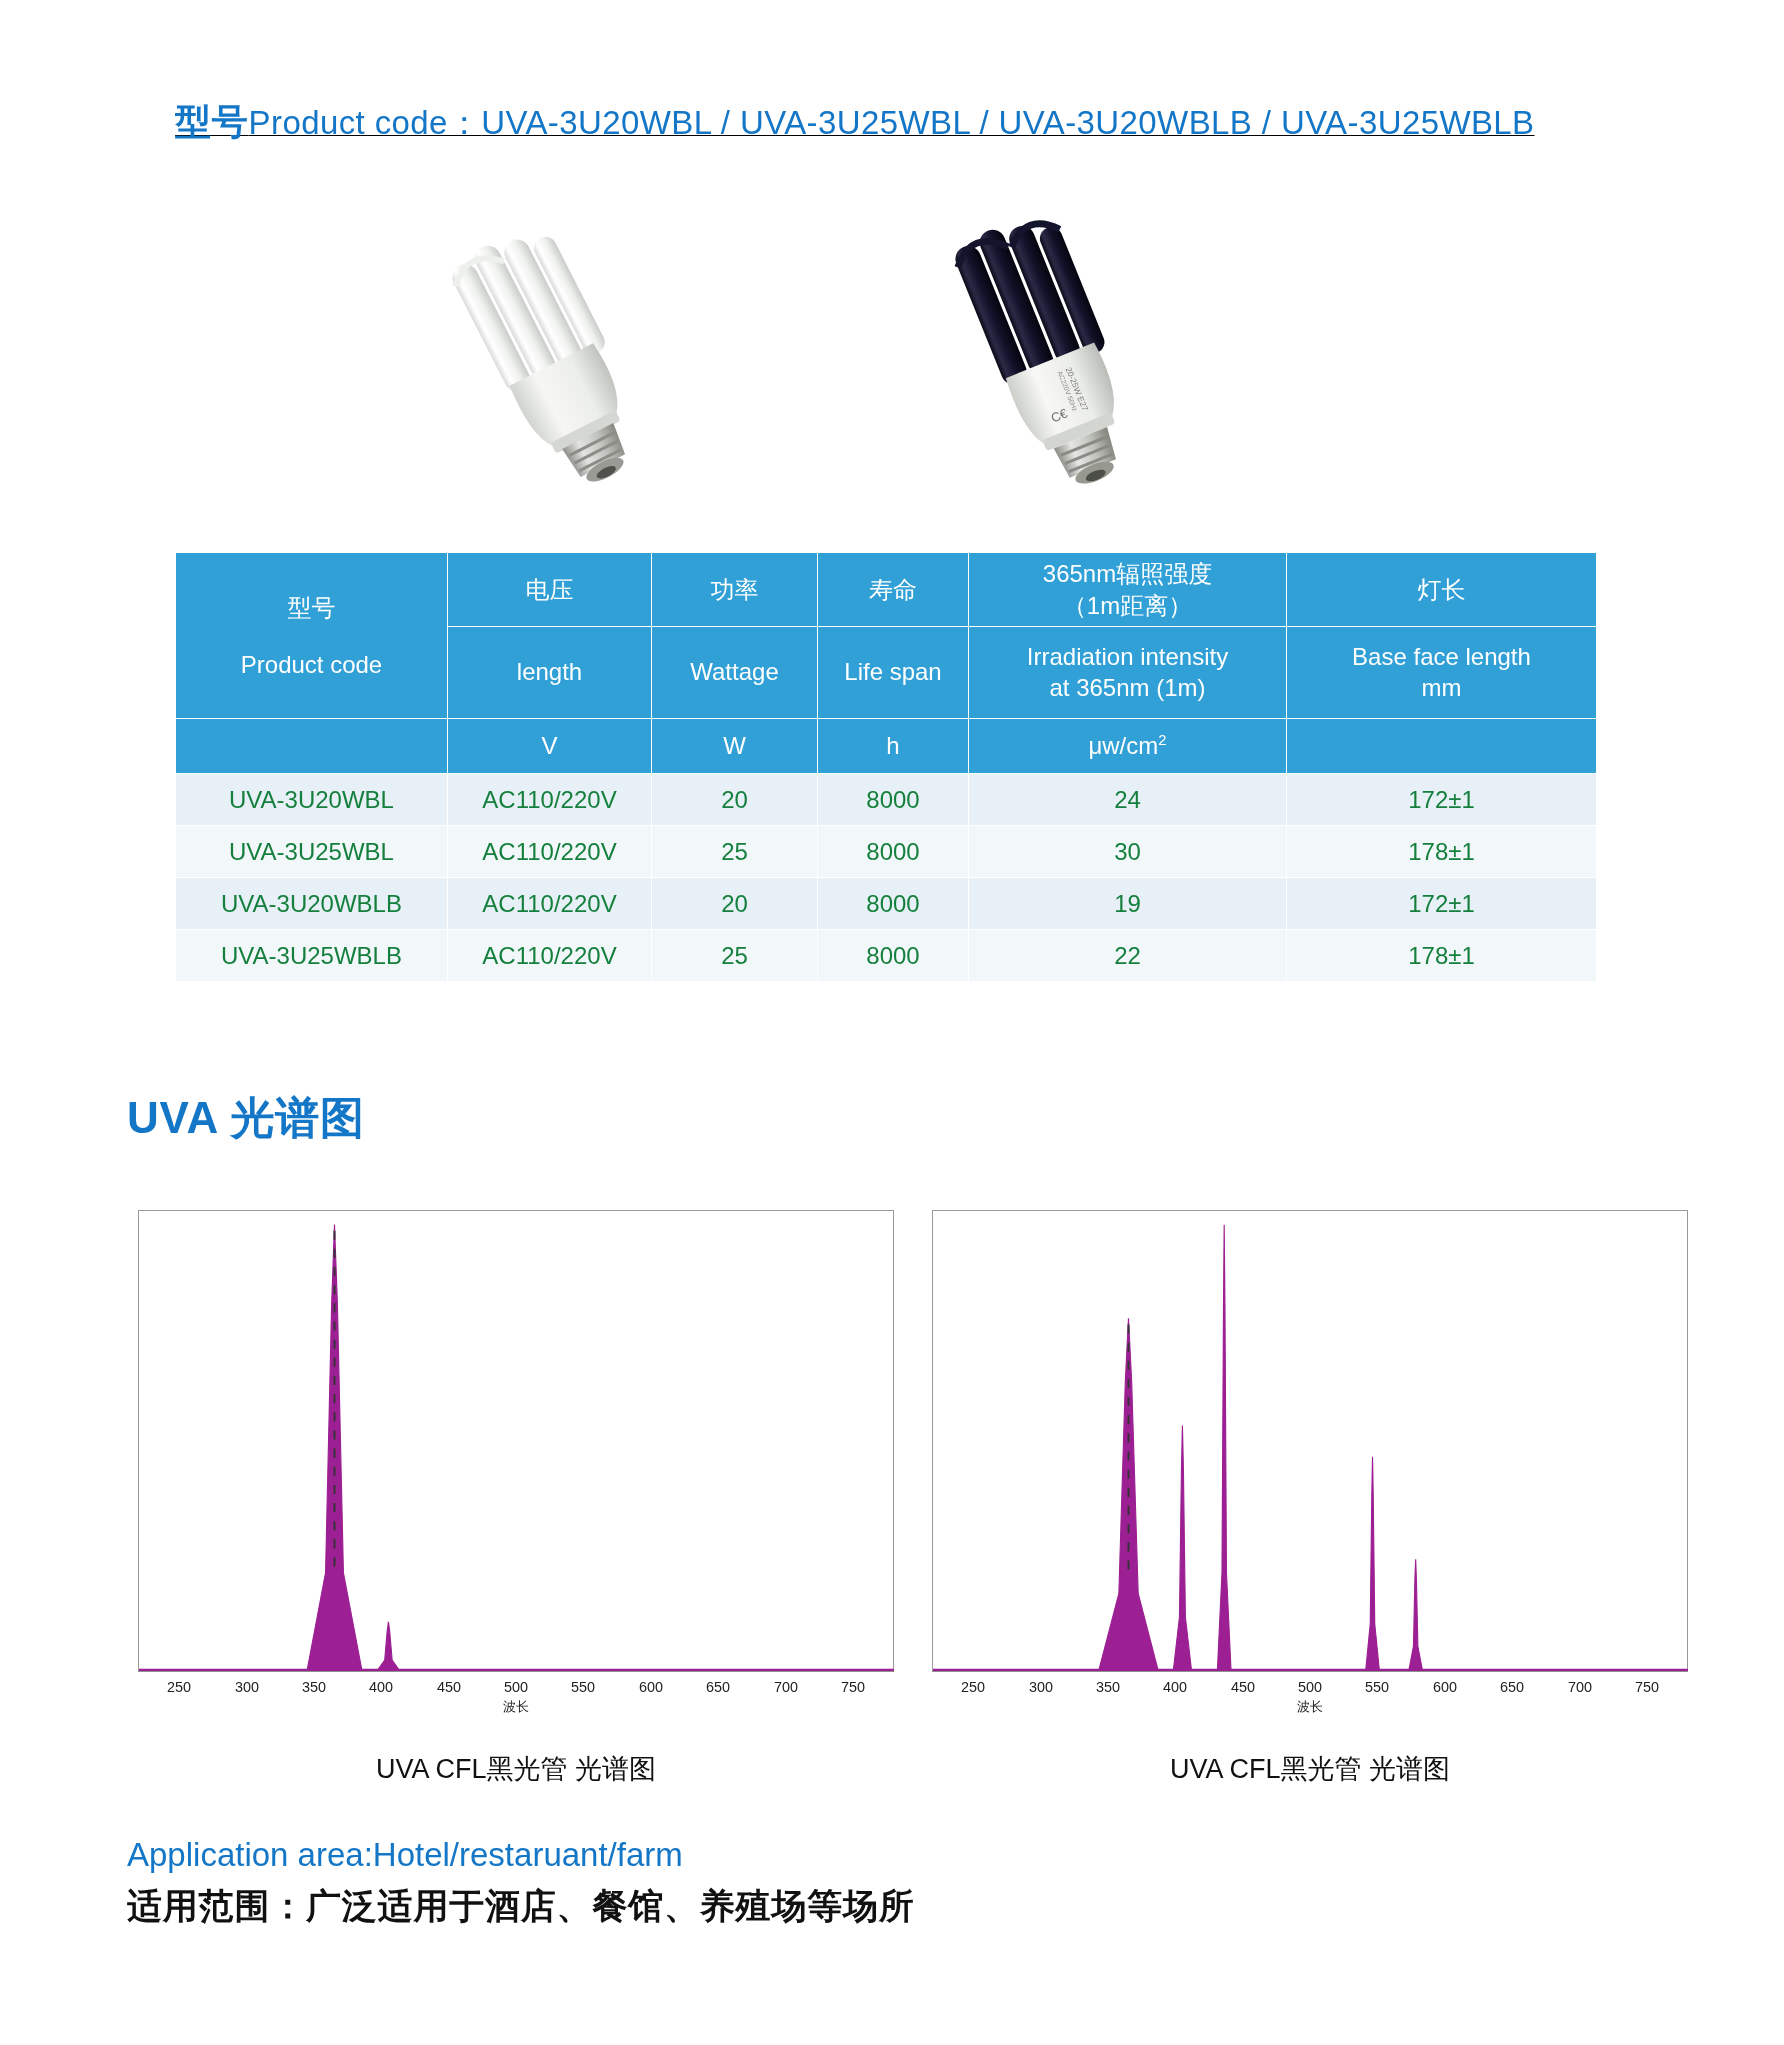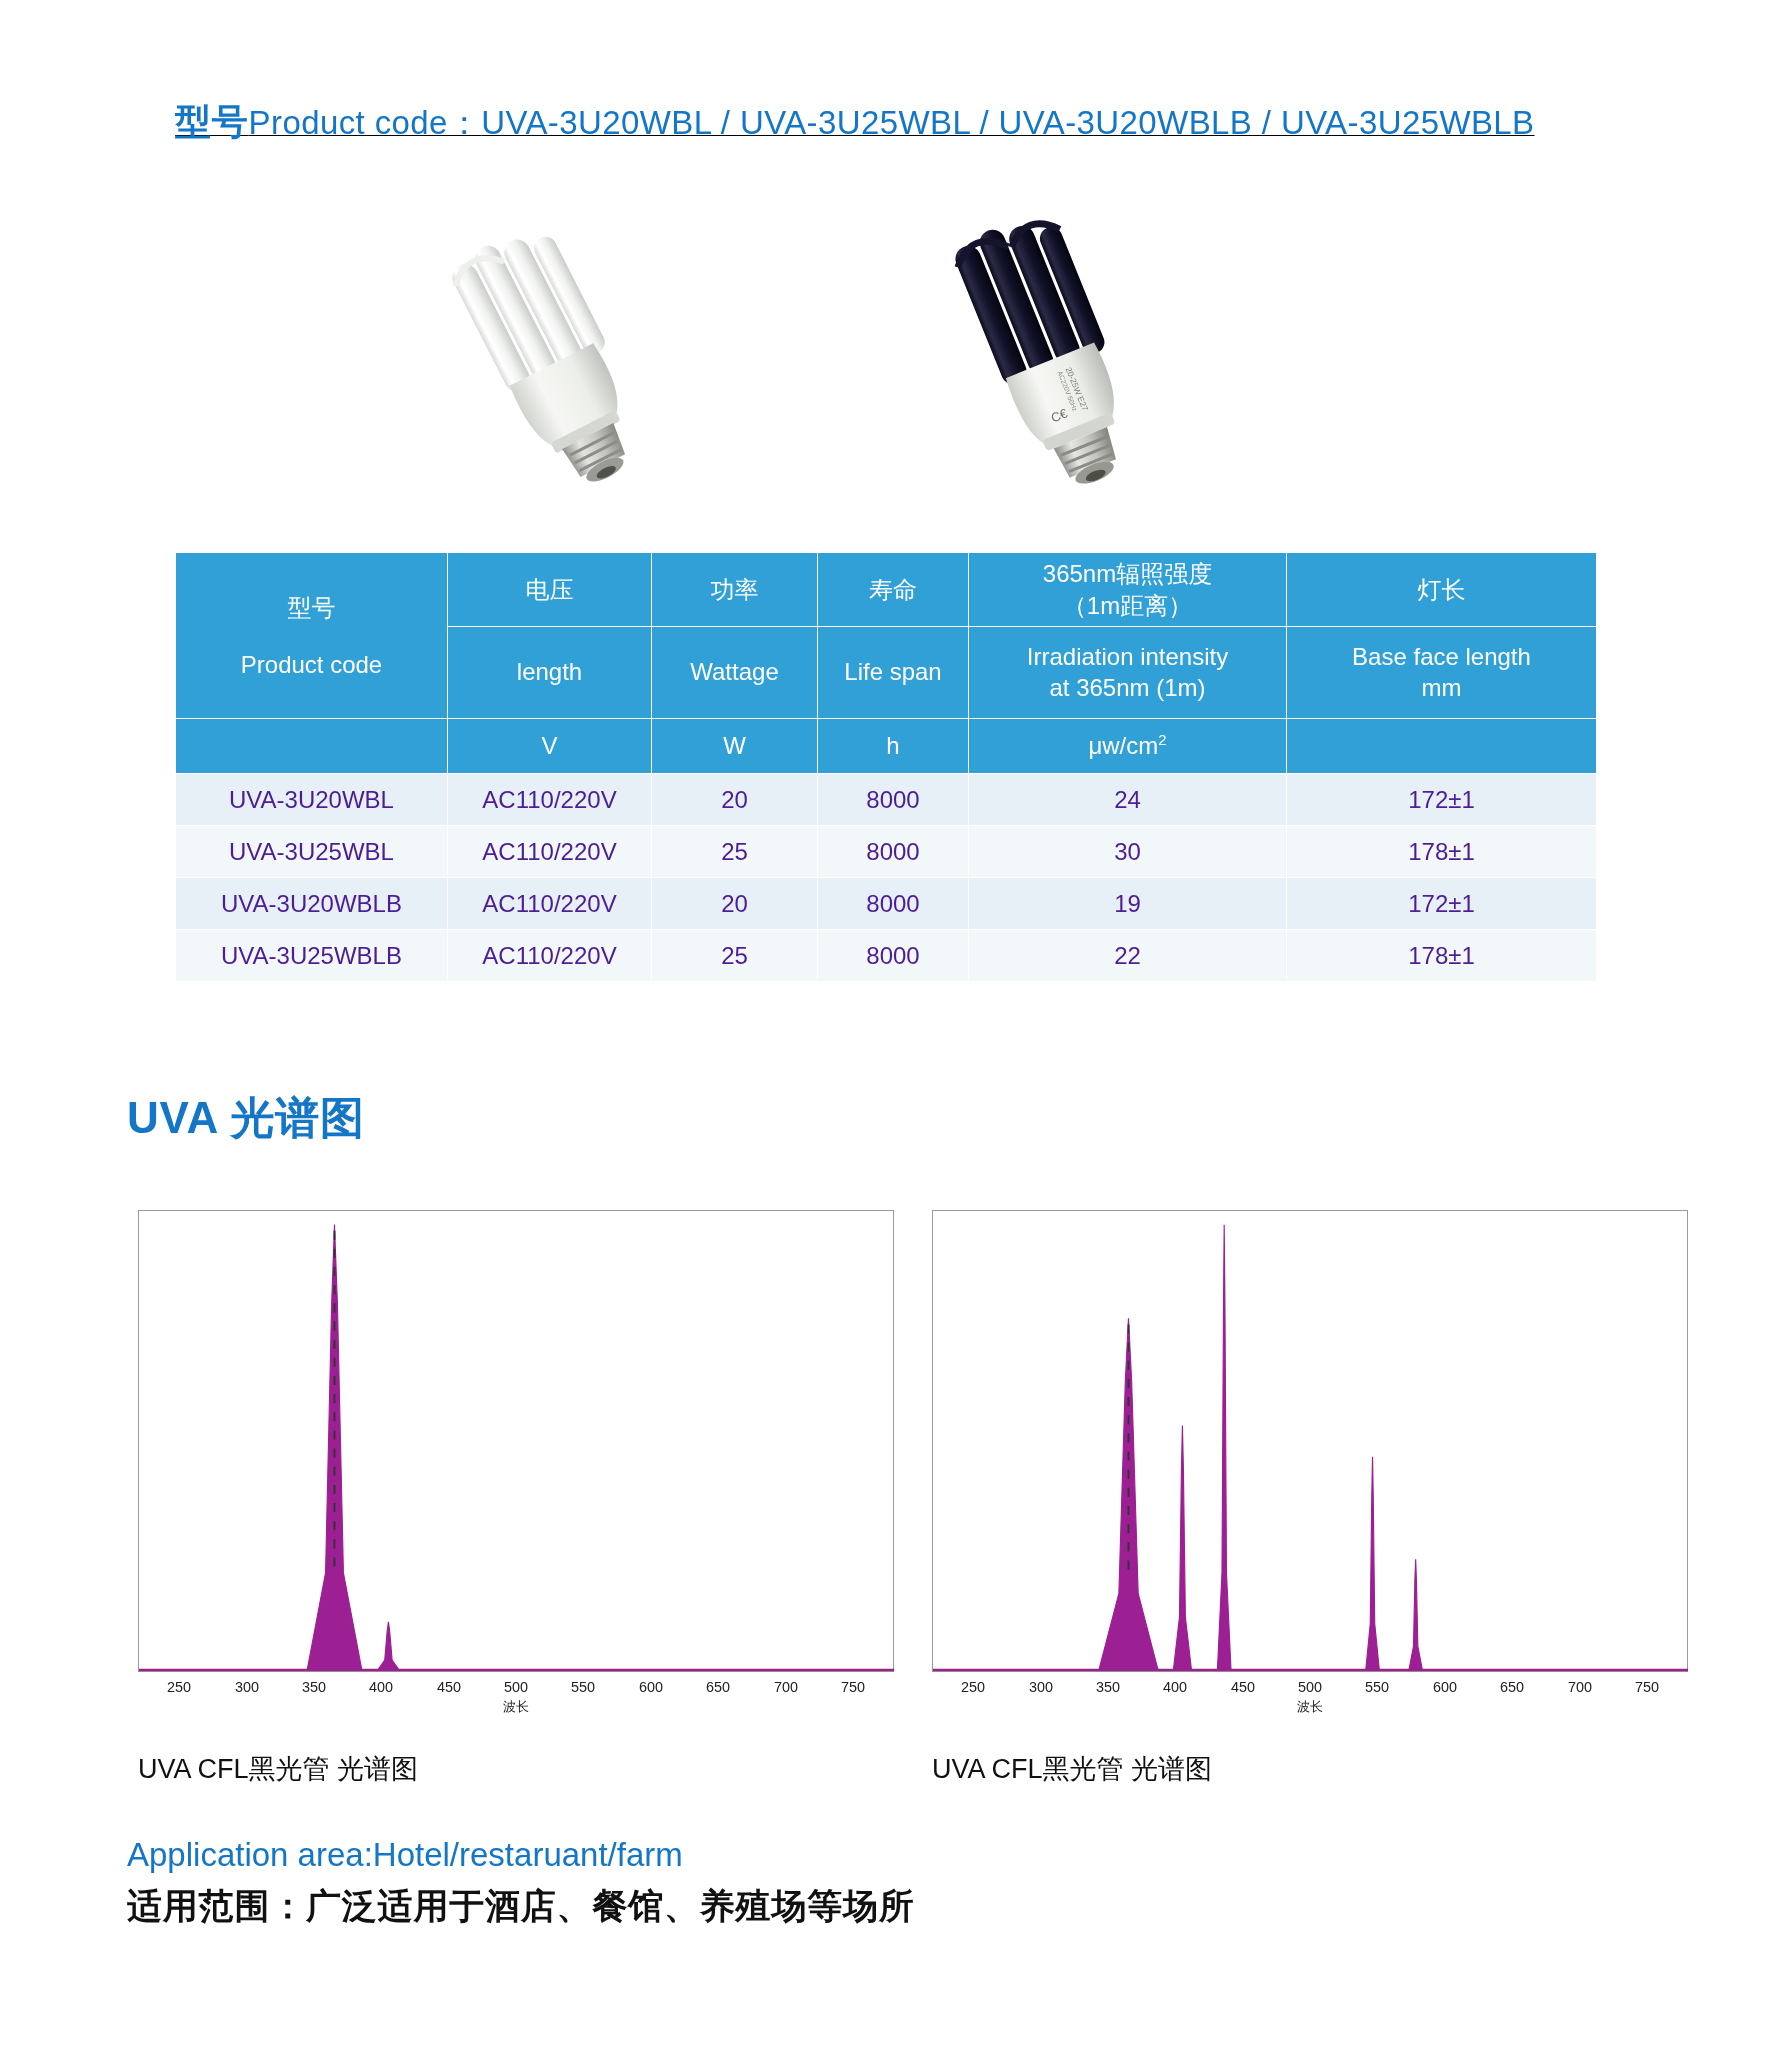--- a/index.html
+++ b/index.html
@@ -63,21 +63,21 @@
     top: 552px;
     width: 1422px;
     border-collapse: collapse;
     table-layout: fixed;
   }
   .spec-table td {
     border: 0.8px solid #ffffff;
     text-align: center;
     vertical-align: middle;
     font-size: 24px;
-    color: #4c1d95;
+    color: #15803d;
     padding: 0;
     height: 51px;
   }
   .spec-table .hdr {
     background: #31a0d6;
     color: #ffffff;
     font-size: 24px;
   }
   .spec-table .hdr-cn { height: 73px; }
   .spec-table .hdr-en { height: 91px; line-height: 1.28; }
@@ -137,21 +137,21 @@
     position: absolute;
     left: 0; right: 0; top: 0;
     height: 0.8px;
     background: #8f8f8f;
   }
 
   .chart-caption {
     position: absolute;
     font-size: 27px;
     color: #111;
-    text-align: left;
+    text-align: center;
     white-space: nowrap;
   }
   .cap-left  { left: 138px;  top: 1751px; width: 756px; }
   .cap-right { left: 932px; top: 1751px; width: 756px; }
 
   
   .footer-cn {
     position: absolute;
     left: 127px;
     top: 1883px;

